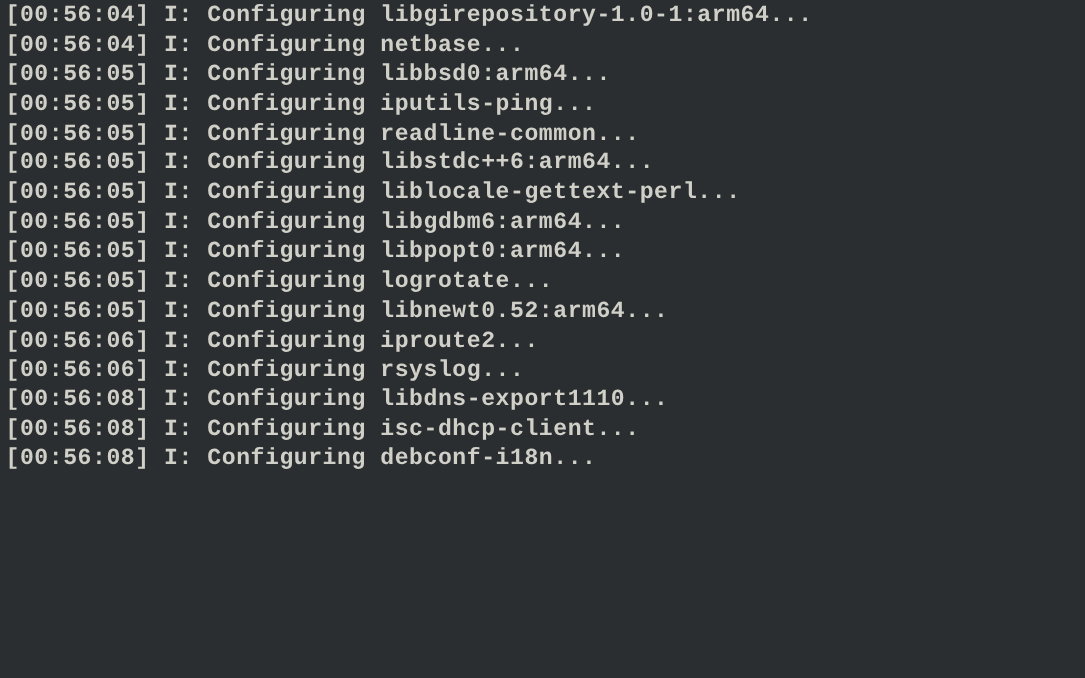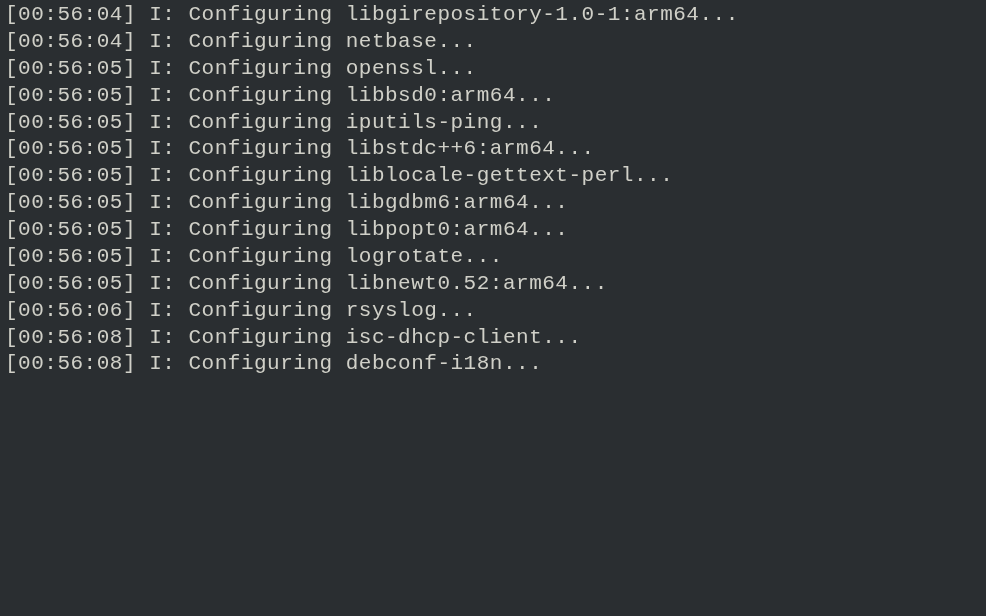--- a/index.html
+++ b/index.html
@@ -14,34 +14,36 @@
       font-size: 21px;
       line-height: 1.28;
       padding: 2px 5px;
       width: 986px;
       height: 616px;
       overflow: hidden;
       letter-spacing: 0.5px;
     }
     .log-line {
       white-space: pre;
-      font-weight: normal;
+      font-weight: bold;
     }
   </style>
 </head>
 <body>
 
 <div id="terminal-container">
     <div class="log-line"><span>[00:56:04]</span> <span>I:</span> <span>Configuring</span> <span>libgirepository-1.0-1:arm64...</span></div>
     <div class="log-line"><span>[00:56:04]</span> <span>I:</span> <span>Configuring</span> <span>netbase...</span></div>
-    <div class="log-line"><span>[00:56:05]</span> <span>I:</span> <span>Configuring</span> <span>openssl...</span></div>
     <div class="log-line"><span>[00:56:05]</span> <span>I:</span> <span>Configuring</span> <span>libbsd0:arm64...</span></div>
     <div class="log-line"><span>[00:56:05]</span> <span>I:</span> <span>Configuring</span> <span>iputils-ping...</span></div>
+    <div class="log-line"><span>[00:56:05]</span> <span>I:</span> <span>Configuring</span> <span>readline-common...</span></div>
     <div class="log-line"><span>[00:56:05]</span> <span>I:</span> <span>Configuring</span> <span>libstdc++6:arm64...</span></div>
     <div class="log-line"><span>[00:56:05]</span> <span>I:</span> <span>Configuring</span> <span>liblocale-gettext-perl...</span></div>
     <div class="log-line"><span>[00:56:05]</span> <span>I:</span> <span>Configuring</span> <span>libgdbm6:arm64...</span></div>
     <div class="log-line"><span>[00:56:05]</span> <span>I:</span> <span>Configuring</span> <span>libpopt0:arm64...</span></div>
     <div class="log-line"><span>[00:56:05]</span> <span>I:</span> <span>Configuring</span> <span>logrotate...</span></div>
     <div class="log-line"><span>[00:56:05]</span> <span>I:</span> <span>Configuring</span> <span>libnewt0.52:arm64...</span></div>
+    <div class="log-line"><span>[00:56:06]</span> <span>I:</span> <span>Configuring</span> <span>iproute2...</span></div>
     <div class="log-line"><span>[00:56:06]</span> <span>I:</span> <span>Configuring</span> <span>rsyslog...</span></div>
+    <div class="log-line"><span>[00:56:08]</span> <span>I:</span> <span>Configuring</span> <span>libdns-export1110...</span></div>
     <div class="log-line"><span>[00:56:08]</span> <span>I:</span> <span>Configuring</span> <span>isc-dhcp-client...</span></div>
     <div class="log-line"><span>[00:56:08]</span> <span>I:</span> <span>Configuring</span> <span>debconf-i18n...</span></div>
   </div>
 
 </body></html>

